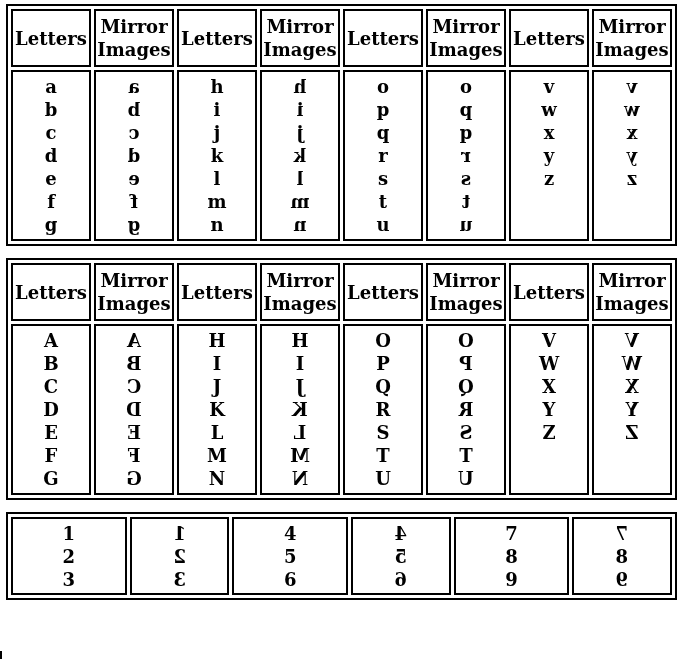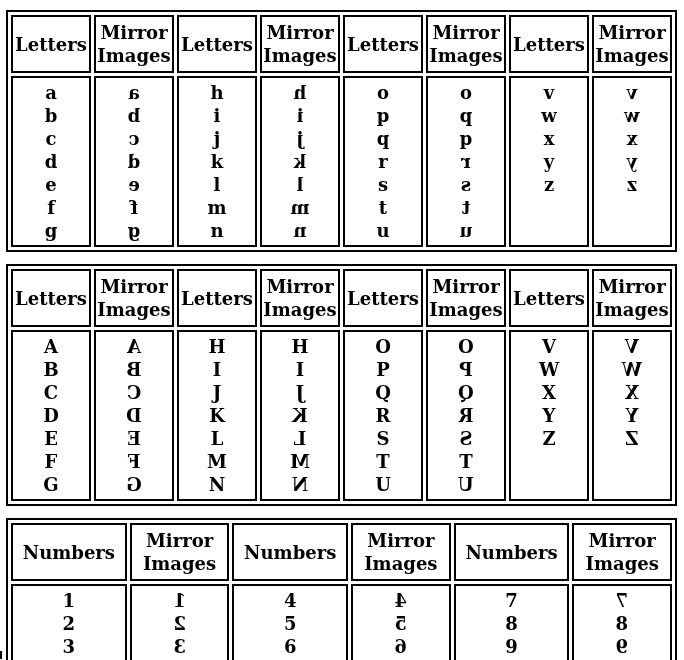--- a/index.html
+++ b/index.html
@@ -6,21 +6,21 @@
     margin: 0;
     padding: 0;
     background: #ffffff;
   }
   .page {
     position: relative;
     width: 612px;
     height: 660px;
     background: #ffffff;
     box-sizing: border-box;
-    padding: 10px 0 0 6px;
+    padding: 4px 0 0 6px;
     font-family: "DejaVu Serif", "Liberation Serif", serif;
     color: #000000;
   }
   table.mirror-table {
     width: 671px;
     table-layout: fixed;
     border: 2px solid #000000;
     border-collapse: separate;
     border-spacing: 3px;
     background: #ffffff;
@@ -270,28 +270,20 @@
     <colgroup>
       <col class="c-num">
         <col class="c-mir">
         <col class="c-num">
         <col class="c-mir">
         <col class="c-num">
         <col class="c-mir">
     </colgroup>
     <tbody>
       <tr>
-        <th class="hdr-cell">Numbers</th>
-        <th class="hdr-cell">Mirror Images</th>
-        <th class="hdr-cell">Numbers</th>
-        <th class="hdr-cell">Mirror Images</th>
-        <th class="hdr-cell">Numbers</th>
-        <th class="hdr-cell">Mirror Images</th>
-      </tr>
-      <tr>
         <td class="data-cell">
             <div class="stack">1
 2
 3</div>
           </td>
         <td class="data-cell">
             <div class="stack mirrored">1
 2
 3</div>
           </td>

